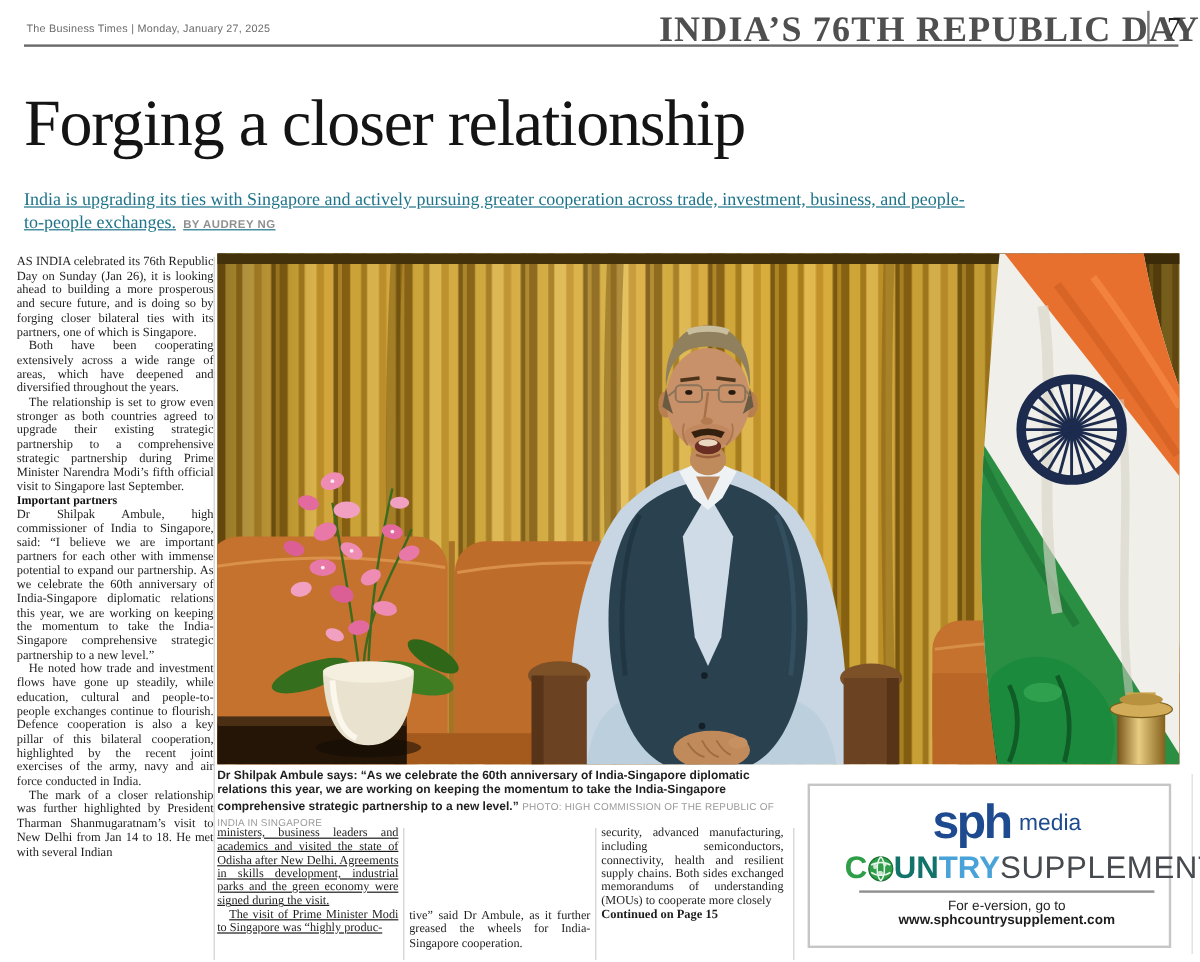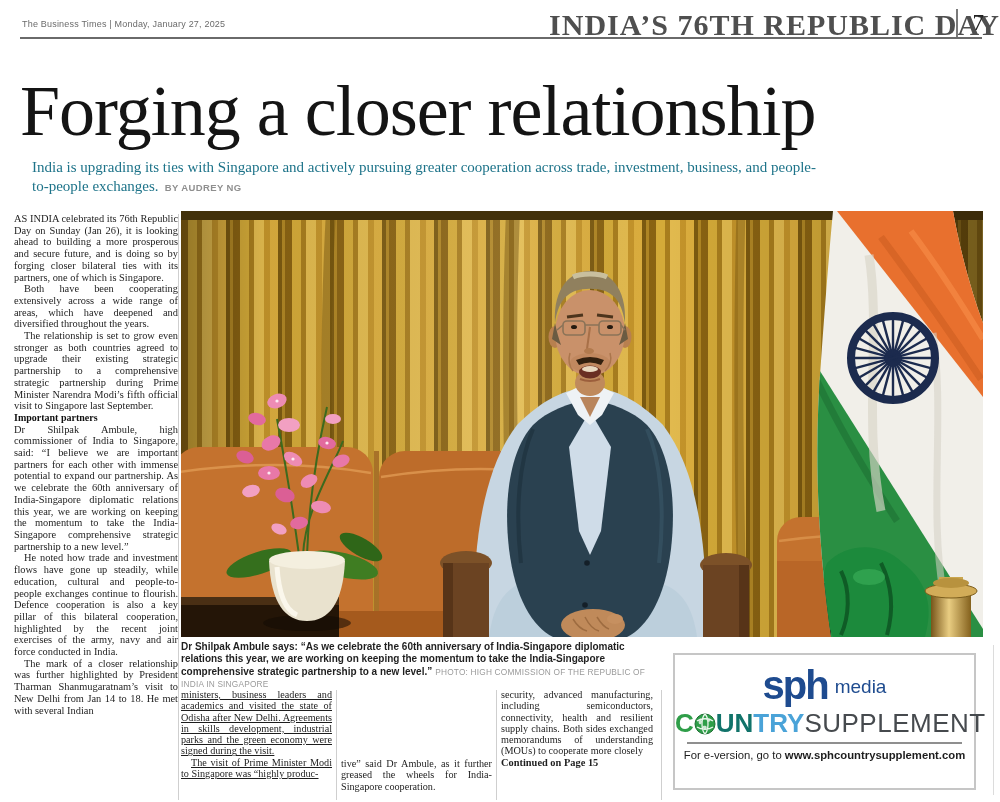--- a/index.html
+++ b/index.html
@@ -10,23 +10,23 @@
   
   .masthead{left:22px;top:20px;font:9px/1 "Liberation Sans",sans-serif;color:#6b6b6b;letter-spacing:.2px;}
   .main-title{left:0;width:100%;top:8px;text-align:right;font-family:"Liberation Serif",serif;
               font-weight:bold;font-size:30px;color:#4f4f4f;letter-spacing:1px;}
   .page-num{right:16px;top:10px;font-family:"Liberation Serif",serif;font-size:23px;color:#222;}
   .header-rule{left:20px;top:37px;width:962px;height:2px;background:#6a6a6a;}
   .header-tick{left:956px;top:9px;width:2px;height:28px;background:#7a7a7a;}
 
   
   .headline{left:20px;top:74px;font-family:"Liberation Serif",serif;font-weight:400;
-            font-size:72px;line-height:1.05;color:#141414;letter-spacing:-1px;}
-  .standfirst{left:32px;top:158px;width:795px;font-family:"Liberation Serif",serif;
-              font-size:15px;line-height:1.24;color:#1d7389;}
+            font-size:55px;line-height:1.05;color:#141414;letter-spacing:-1px;}
+  .standfirst{left:20px;top:158px;width:795px;font-family:"Liberation Serif",serif;
+              font-size:15px;line-height:1.24;color:#1d7389;text-decoration:underline;}
   .byline{font-family:"Liberation Sans",sans-serif;font-weight:bold;font-size:9.5px;
           color:#8f8f8f;letter-spacing:.4px;margin-left:6px;}
 
   
   .bt{font-family:"Liberation Serif",serif;font-size:10.4px;line-height:11.7px;
       color:#1d1d1d;text-align:justify;}
   .bt p{margin:0;}
   .bt p.ind{text-indent:10px;}
   .col1{left:14px;top:213px;width:164px;}
   .col2{left:181px;top:689px;width:151px;font-size:10.2px;line-height:11.3px;text-decoration:underline;}
@@ -44,21 +44,21 @@
 
   
   .photo{left:181px;top:211px;width:802px;height:426px;}
   .caption{left:181px;top:641px;width:484px;font-family:"Liberation Sans",sans-serif;
            font-size:10px;line-height:12.4px;color:#1f1f1f;text-align:left;}
   .cap-b{font-weight:bold;}
   .cap-credit{font-weight:normal;font-size:8.3px;color:#9a9a9a;letter-spacing:.2px;margin-left:3px;}
 
   
   .supp-box{left:673px;top:653px;width:303px;height:137px;border:2px solid #c6c6c6;
-            background:#fff;box-sizing:border-box;text-align:center;font-family:"Liberation Sans",sans-serif;}
+            background:#fff;box-sizing:border-box;text-align:center;font-family:"Liberation Sans",sans-serif;padding-left:29px;}
   .sph-row{margin-top:8px;}
   .sph-word{font-weight:bold;font-size:40px;letter-spacing:-2px;color:#1e4b8f;vertical-align:baseline;}
   .media-word{font-size:19px;color:#1e4b8f;margin-left:7px;vertical-align:6px;}
   .country-row{margin-top:0;font-weight:bold;font-size:26px;line-height:30px;white-space:nowrap;}
   .c-green{color:#2f9e49;}
   .c-teal{color:#11736a;}
   .c-blue{color:#4aa3d8;}
   .c-supp{font-weight:normal;color:#464a4e;letter-spacing:.5px;}
   .globe{vertical-align:-3px;}
   .box-rule{margin:4px 12px 5px;height:2px;background:#8f8f8f;}

